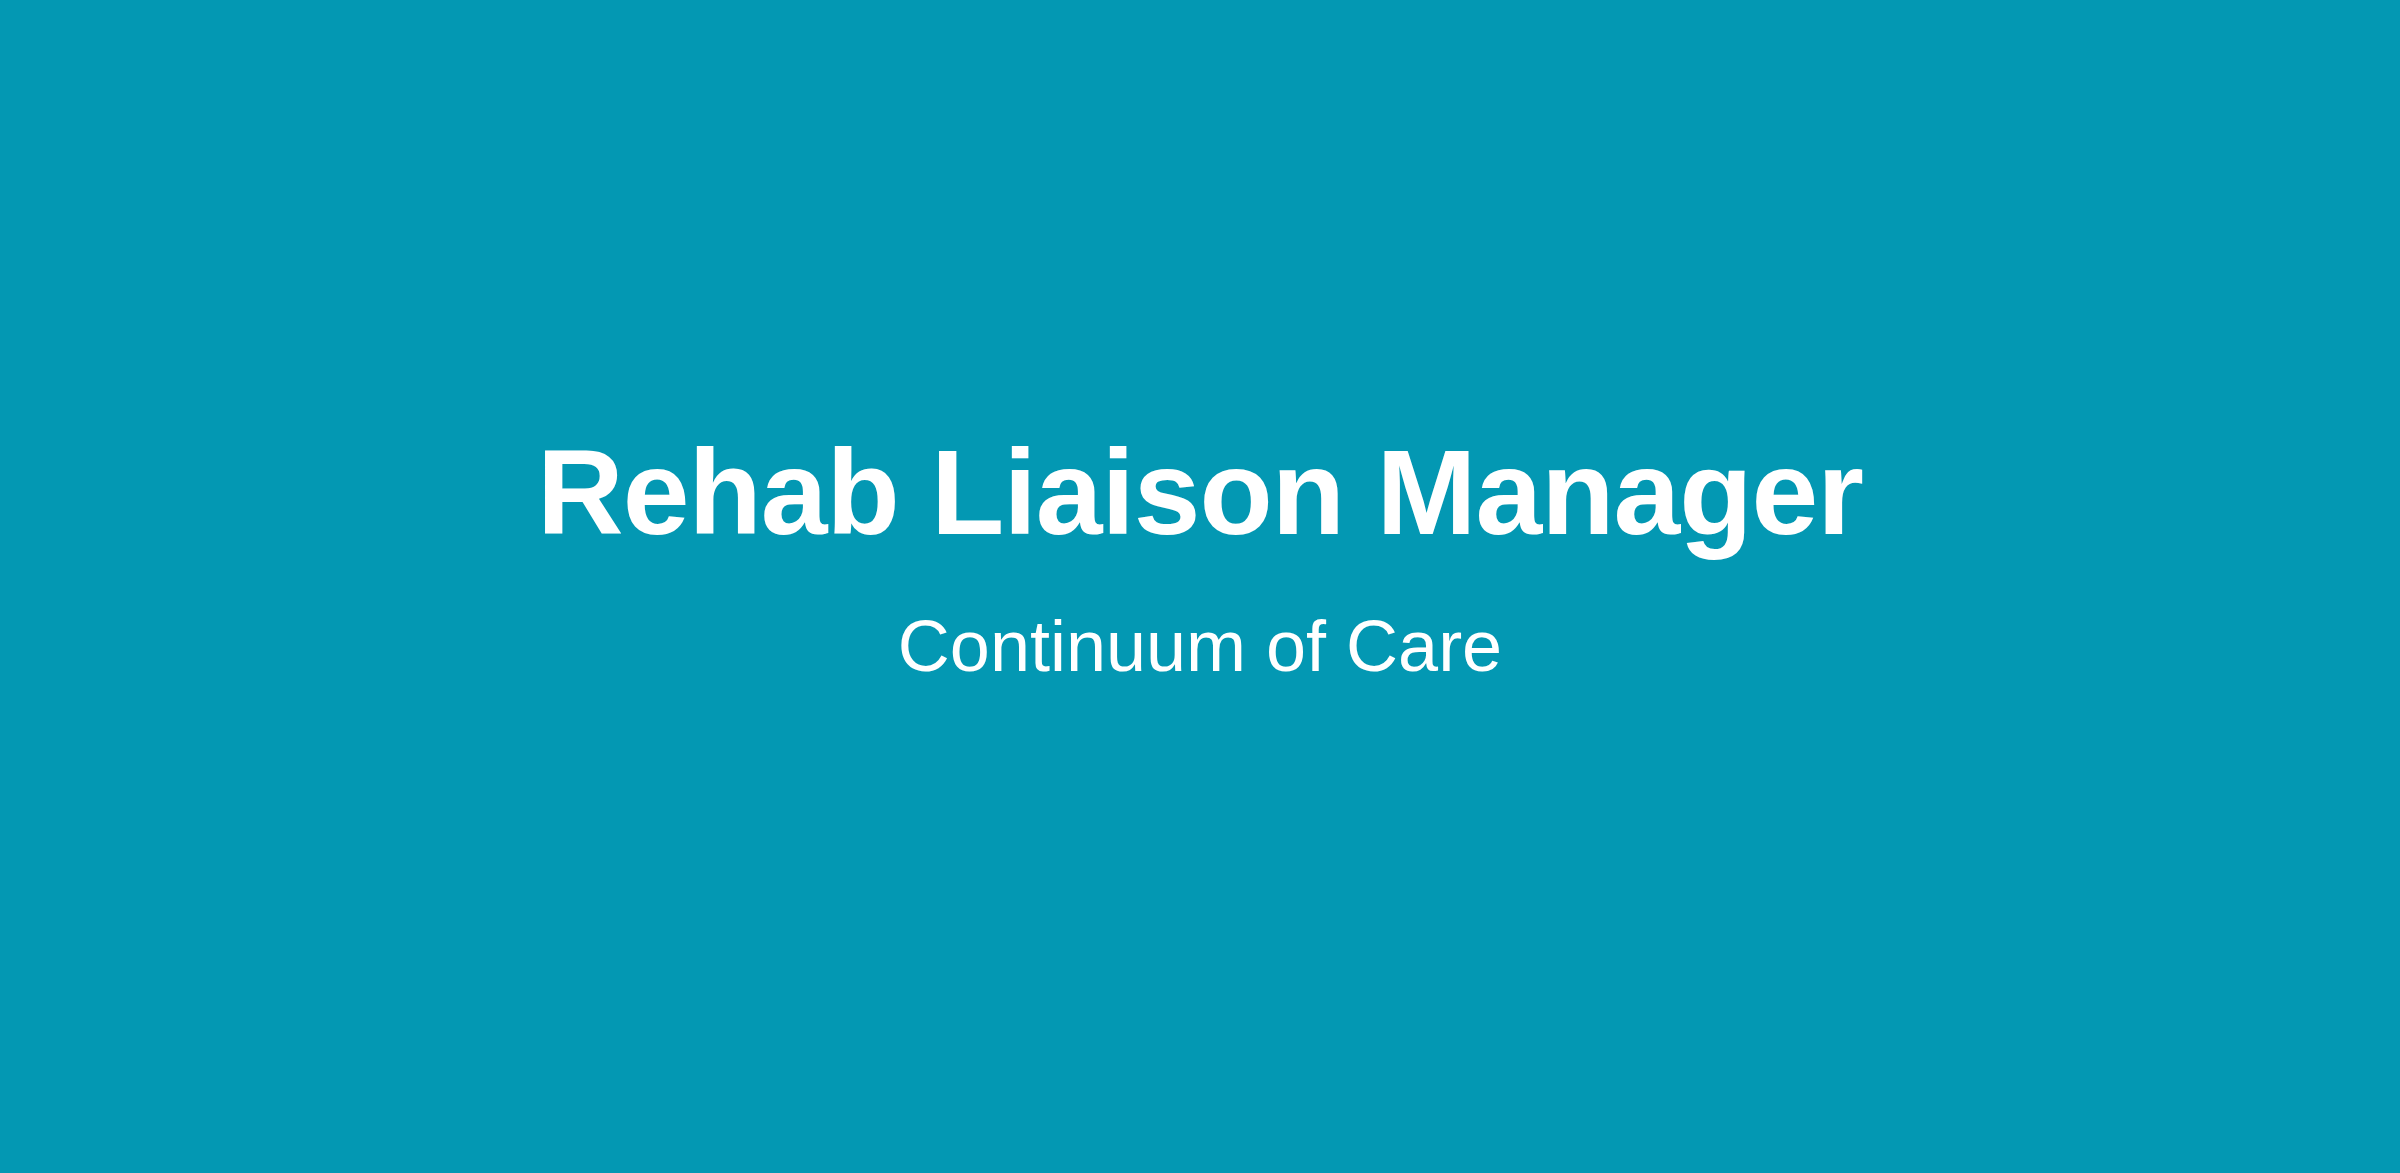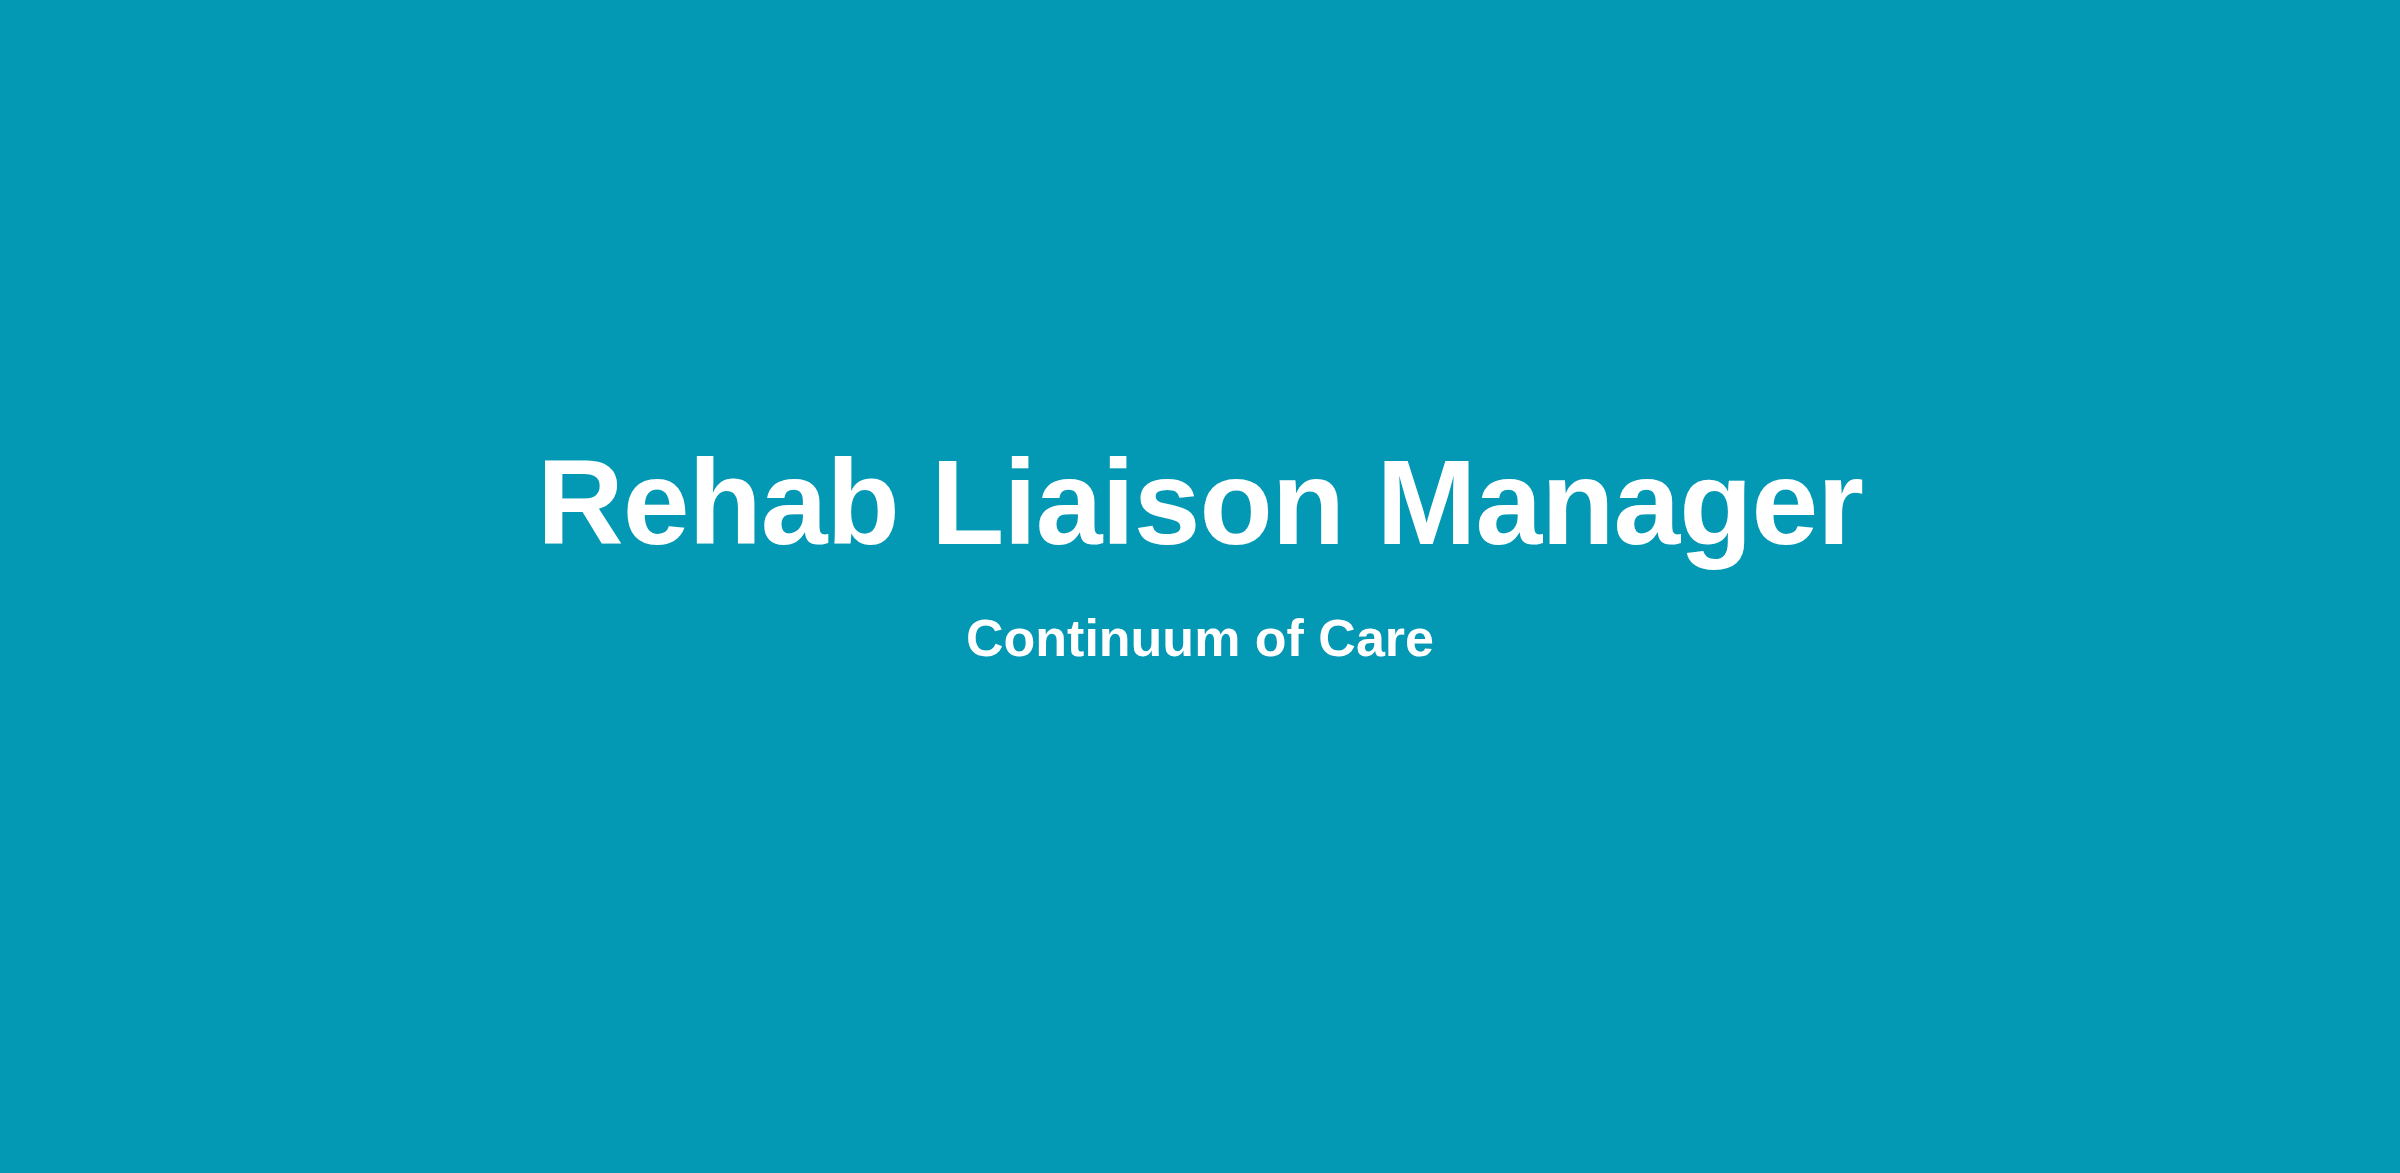--- a/index.html
+++ b/index.html
@@ -40,28 +40,28 @@
     width: 100%;
   }
 
   .slide-title {
     font-family: "Liberation Sans", sans-serif;
     font-weight: bold;
     font-size: 120px;
     line-height: 1.0;
     color: #ffffff;
     letter-spacing: -1px;
-    margin: 4px;
+    margin: 12px;
     white-space: nowrap;
   }
 
   .slide-subtitle {
     font-family: "Liberation Sans", sans-serif;
-    font-weight: bold;
-    font-size: 52px;
+    font-weight: normal;
+    font-size: 72px;
     line-height: 1.0;
     color: #ffffff;
     letter-spacing: 0px;
     margin: 0;
     margin-top: 46px;
     white-space: nowrap;
   }
 </style>
 </head>
 <body style="background: rgb(3, 152, 179);">

